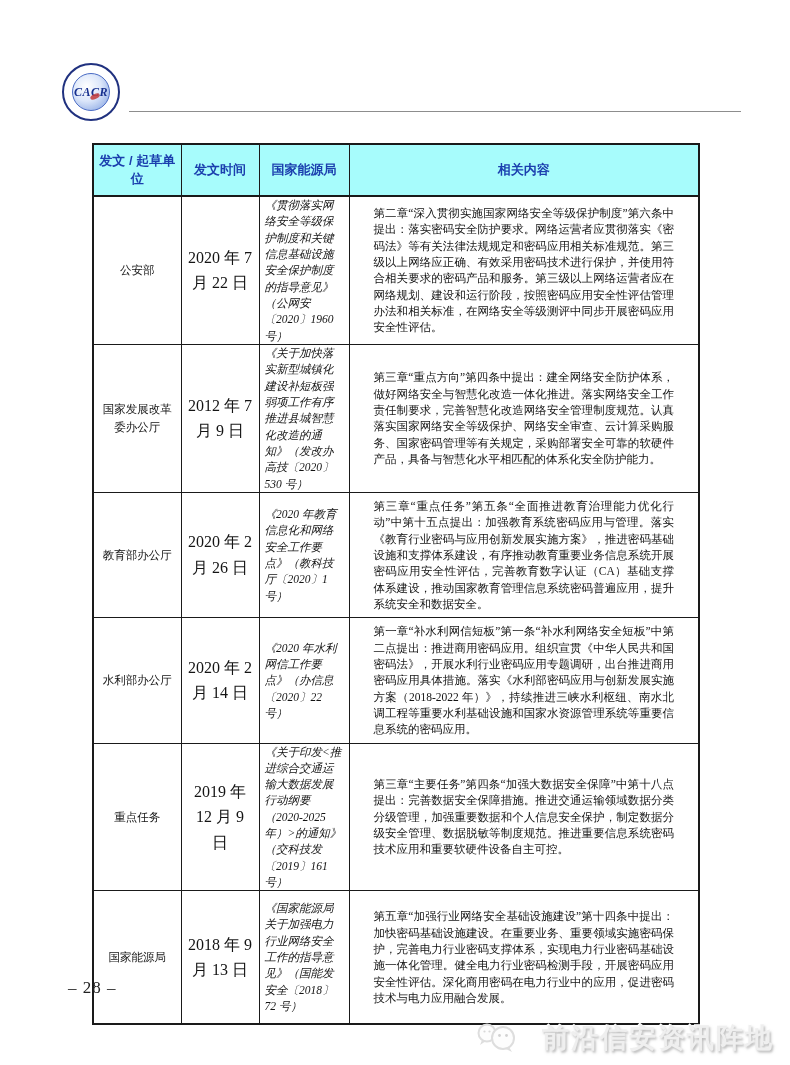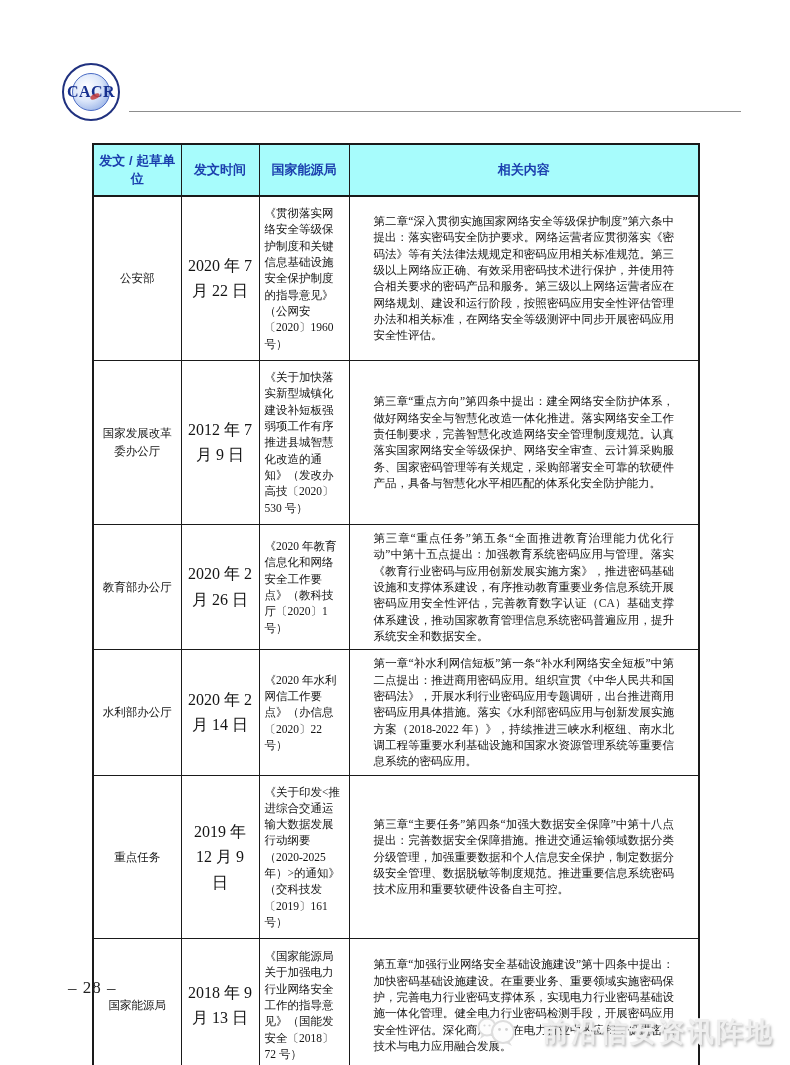--- a/index.html
+++ b/index.html
@@ -9,46 +9,46 @@
   
   .doc-header { position:absolute; left:0; top:0; width:790px; height:130px; }
   .logo { position:absolute; left:62px; top:63px; width:58px; height:58px; border-radius:50%;
           border:2px solid #20317f; background:#fff; }
   .logo-inner { position:absolute; inset:8px; border-radius:50%;
           border:1px solid #4a6bc4;
           background:radial-gradient(circle at 38% 35%, #ffffff 0%, #dbe6fa 45%, #9db6e8 80%, #3a55b0 100%); 
           display:flex; align-items:center; justify-content:center; }
   .logo-swirl { position:absolute; right:9px; bottom:11px; width:10px; height:5px;
           border-radius:50%; background:#c23a3a; transform:rotate(-25deg); opacity:.85; }
-  .logo-text { font-weight:bold; font-size:16px; color:#17308f; letter-spacing:.5px; }
+  .logo-text { font-style:italic; font-weight:bold; font-size:12px; color:#17308f; letter-spacing:.5px; }
   .org-name { position:absolute; left:131px; top:86px; font-size:16px; font-weight:bold;
           color:#2b47ad; letter-spacing:3px; }
   .header-rule { position:absolute; left:129px; top:111px; width:612px; height:1px; background:#8d8d8d; }
 
   
   table.policy-table { position:absolute; left:92px; top:143px; width:606px;
           border-collapse:collapse; table-layout:fixed; border:2px solid #1a1a1a; }
   .policy-table th { background:#a7fcfc; color:#1b3fae; font-weight:bold; font-size:13px;
           font-family:"Liberation Sans","DejaVu Sans",sans-serif;
           border:1px solid #1a1a1a; border-bottom-width:2px; padding:7px 2px; text-align:center; }
   .policy-table td { border:1px solid #1a1a1a; vertical-align:middle; font-size:11.5px; color:#141414; }
   td.cell-unit  { text-align:center; padding:4px 4px; line-height:1.6; }
   td.cell-date  { text-align:center; padding:4px 6px; line-height:1.6; font-size:16px;margin-left:36px; }
-  td.cell-policy{ text-align:left;  padding:8px 5px; line-height:1.42; }
+  td.cell-policy{ text-align:left;  padding:0 5px; line-height:1.42;font-style:italic; }
   td.cell-content{ text-align:justify; padding:5px 24px; line-height:1.42; }
   tbody tr:nth-child(1){ height:145px; }
   tbody tr:nth-child(2){ height:147px; }
   tbody tr:nth-child(3){ height:105px; }
   tbody tr:nth-child(4){ height:110px; }
   tbody tr:nth-child(5){ height:135px; }
   tbody tr:nth-child(6){ height:133px; }
 
   
   .page-number { position:absolute; left:68px; top:978px; font-size:17px; color:#222; letter-spacing:1px; }
-  .watermark { position:absolute; right:16px; bottom:15px; display:flex; align-items:center; gap:25px;margin-top:11px; }
+  .watermark { position:absolute; right:16px; bottom:9px; display:flex; align-items:center; gap:25px;margin-top:11px; }
   .watermark-text { font-size:27px; font-weight:bold; letter-spacing:2px; color:#efefef;
           text-shadow:1.5px 2px 2.5px rgba(130,130,130,.55), -1px -1px 0 #ffffff; }
 </style>
 </head>
 <body>
 
 <div class="doc-header">
   <div class="logo">
     <div class="logo-inner">
       <span class="logo-text">CACR</span>

